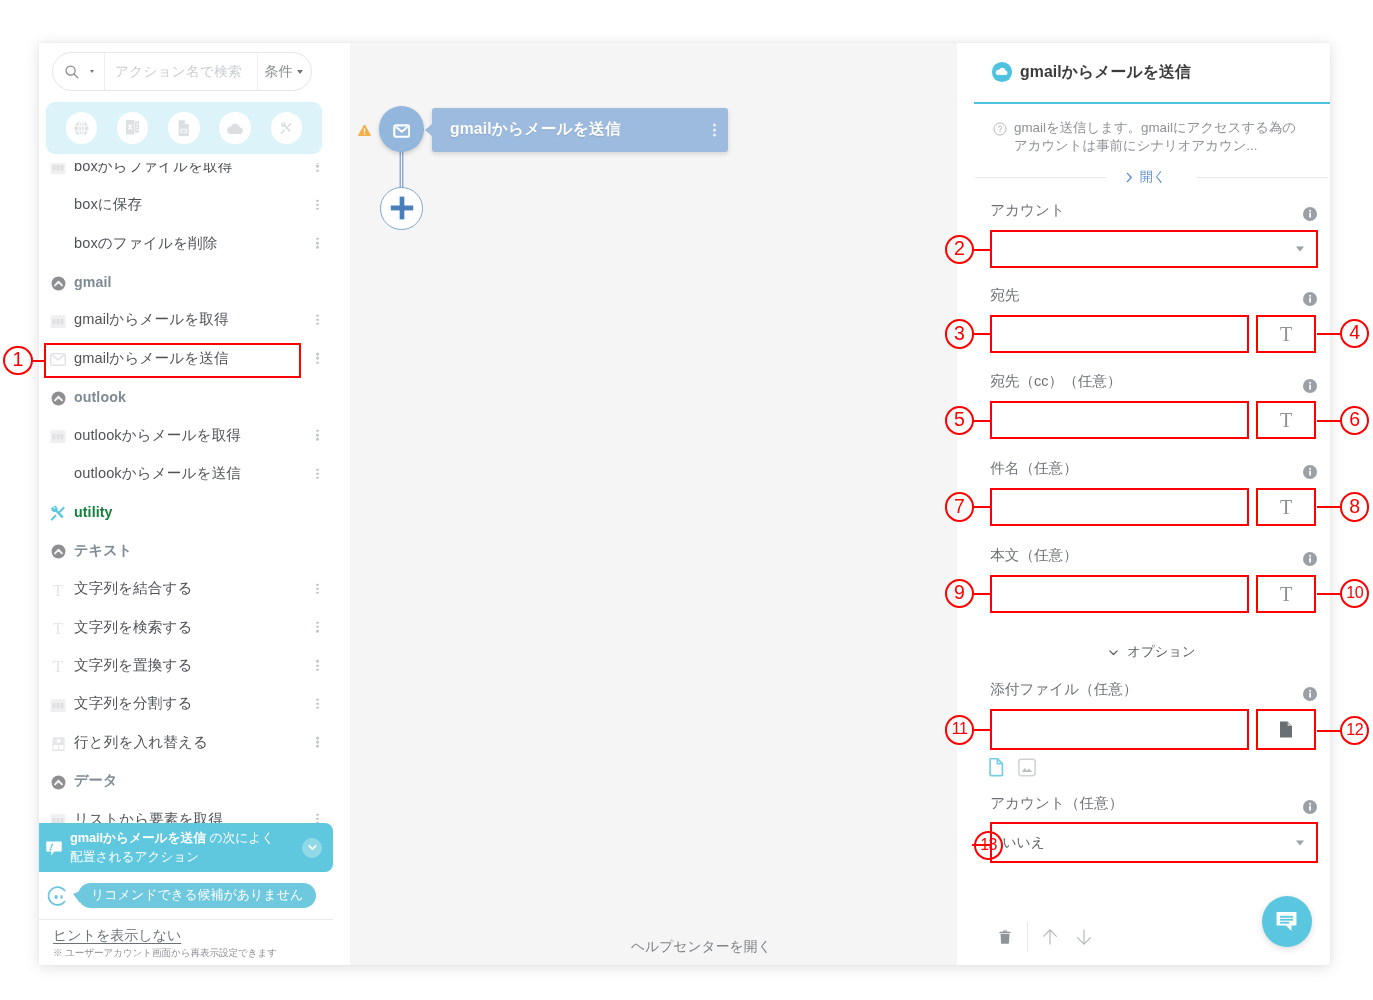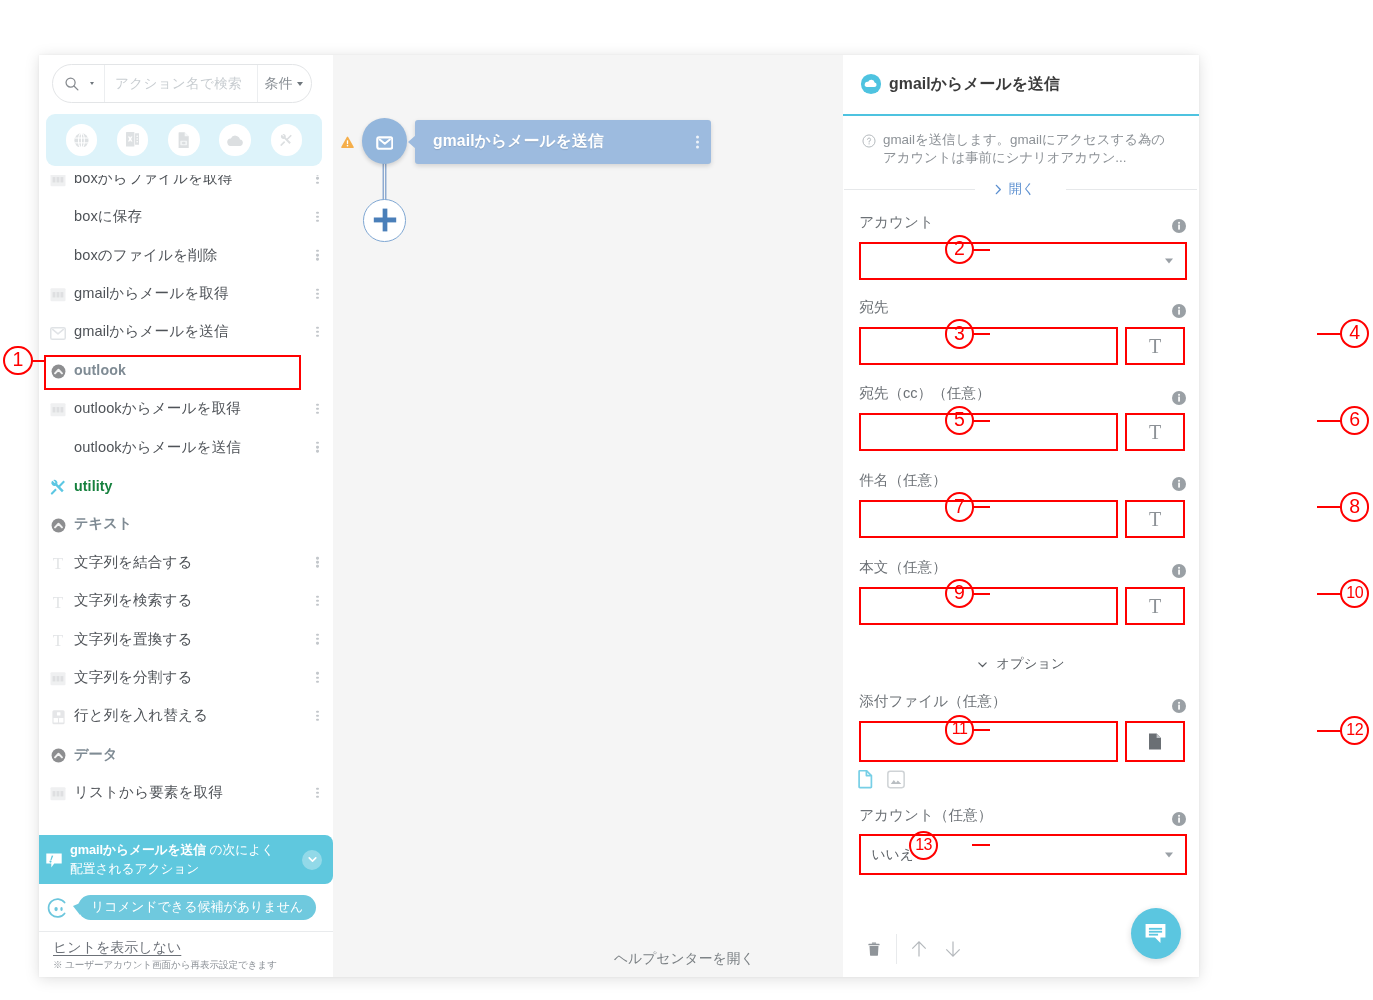--- a/index.html
+++ b/index.html
@@ -8,24 +8,25 @@
     width:1373px;height:1000px;overflow:hidden;
     background:#ffffff;
     font-family:"Liberation Sans", sans-serif;
     -webkit-font-smoothing:antialiased;
   }
   #root{position:relative;width:1373px;height:1000px;}
   #annolayer{position:absolute;left:0;top:0;width:1373px;height:1000px;pointer-events:none;z-index:50;}
 
   
   .app-window{
-    position:absolute;left:39px;top:55px;width:1160px;height:922px;
+    position:absolute;left:39px;top:43px;width:1291px;height:922px;
     background:#ffffff;
     box-shadow:0 2px 14px rgba(0,0,0,.13), 0 0 2px rgba(0,0,0,.06);
     display:flex;
+    gap:17px;
   }
 
   
   .sidebar{position:relative;width:294px;height:100%;background:#fff;flex:0 0 294px;overflow:hidden;}
 
   
   .searchbar{z-index:4;position:absolute;left:13px;top:9px;width:260px;height:39px;
     border:1px solid #e3e5e7;border-radius:20px;box-sizing:border-box;display:flex;align-items:stretch;background:#fff;}
   .sb-mag{width:51px;display:flex;align-items:center;justify-content:center;gap:10px;
     border-right:1px solid #eceef0;}
@@ -249,20 +250,29 @@
             </span>
           </div>
           <div class="arow">
             <span class="aicon"></span>
             <span class="alabel">boxのファイルを削除</span>
             <span class="kebab">
               <i></i>
               <i></i>
               <i></i>
             </span>
+          </div>
+          <div class="arow group">
+            <span class="aicon">
+              <svg width="15" height="15" viewBox="0 0 16 16">
+                <circle cx="8" cy="8" r="7.4" fill="#8d8e90"></circle>
+                <path d="M4.3 10L8 6.1 11.7 10" fill="none" stroke="#f2f2f2" stroke-width="2.1" stroke-linecap="round" stroke-linejoin="round"></path>
+              </svg>
+            </span>
+            <span class="alabel">gmail</span>
           </div>
           <div class="arow">
             <span class="aicon">
               <svg width="16" height="13.5" viewBox="0 0 16 14">
                 <rect x="0.2" y="0.2" width="15.6" height="13.6" rx="1.2" fill="#eff0f1"></rect>
                 <rect x="2.4" y="4.2" width="2.9" height="5.6" fill="#dedfe1"></rect>
                 <rect x="6.5" y="4.2" width="2.9" height="5.6" fill="#dedfe1"></rect>
                 <rect x="10.6" y="4.2" width="2.9" height="5.6" fill="#dedfe1"></rect>
               </svg>
             </span>
@@ -695,16 +705,16 @@
       <div class="mark" style="left: 1340.1px; top: 492.4px; width: 29.2px; height: 29.2px;">8</div>
       <div class="mleader" style="left: 1317px; width: 24.1px; top: 506px;"></div>
       <div class="mark" style="left: 944.9px; top: 578.9px; width: 29.2px; height: 29.2px;">9</div>
       <div class="mleader" style="left: 973.1px; width: 16.9px; top: 592.5px;"></div>
       <div class="mark two" style="left: 1340.1px; top: 578.9px; width: 29.2px; height: 29.2px;">10</div>
       <div class="mleader" style="left: 1317px; width: 24.1px; top: 592.5px;"></div>
       <div class="mark two" style="left: 944.9px; top: 715.4px; width: 29.2px; height: 29.2px;">11</div>
       <div class="mleader" style="left: 973.1px; width: 16.9px; top: 729px;"></div>
       <div class="mark two" style="left: 1340.1px; top: 715.9px; width: 29.2px; height: 29.2px;">12</div>
       <div class="mleader" style="left: 1317px; width: 24.1px; top: 729.5px;"></div>
-      <div class="mark two" style="left: 909px; top: 830.7px; width: 29.2px; height: 29.2px;">13</div>
+      <div class="mark two" style="left: 974px; top: 830.7px; width: 29.2px; height: 29.2px;">13</div>
       <div class="mleader" style="left: 971.6px; width: 18.4px; top: 844.3px;"></div>
     </div>
 </div>
 
 </body></html>

